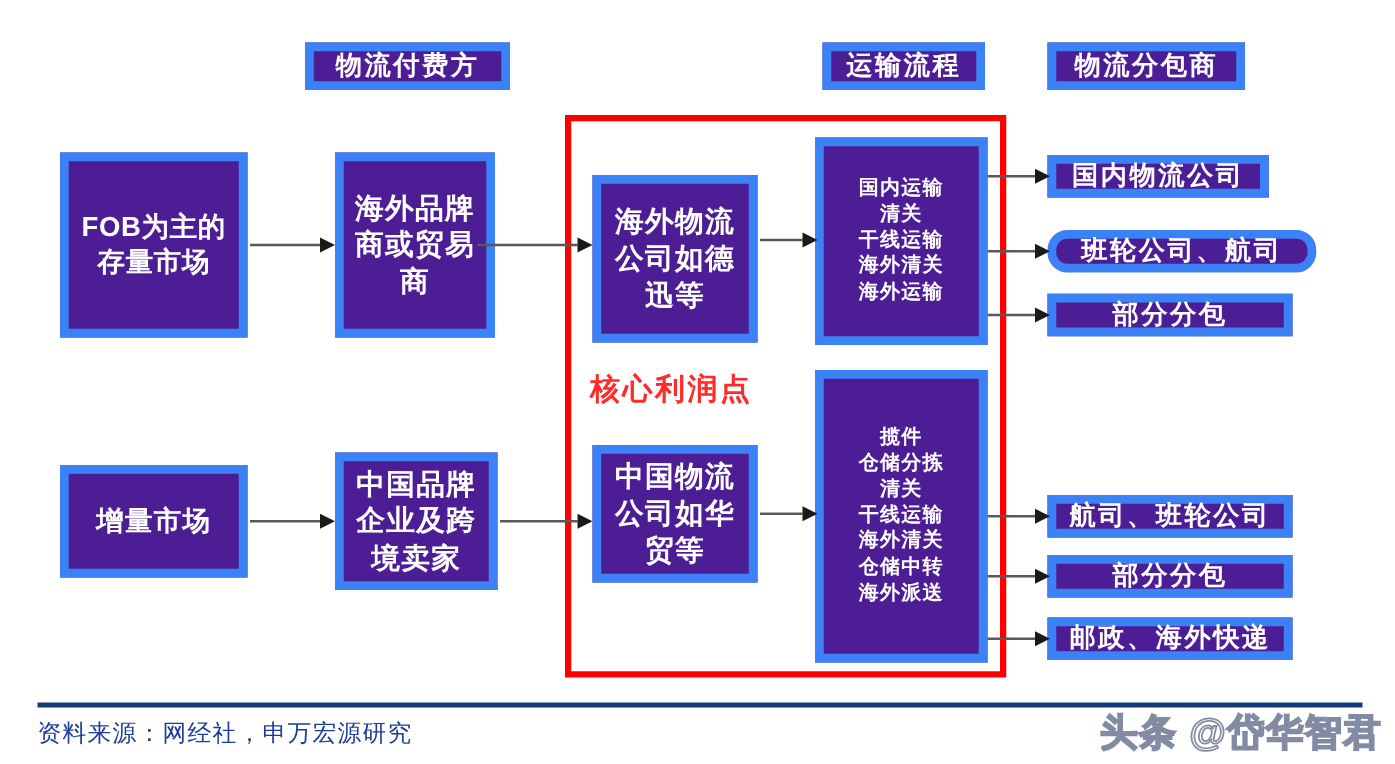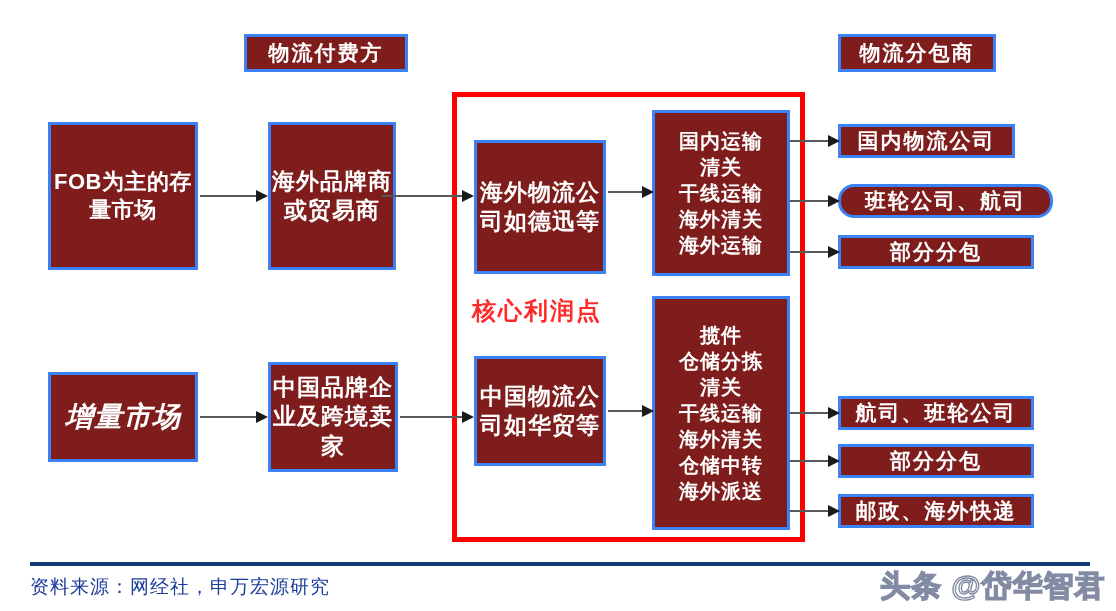--- a/index.html
+++ b/index.html
@@ -14,22 +14,22 @@
     position: relative;
     width: 1116px;
     height: 611px;
     background: #ffffff;
     overflow: hidden;
   }
 
   
   .bx {
     position: absolute;
-    background: #7f1d1d;
-    border: 3px solid #3b82f6;
+    background: #4c1d95;
+    border: 7px solid #3b82f6;
     color: #ffffff;
     display: flex;
     align-items: center;
     justify-content: center;
     text-align: center;
     box-sizing: border-box;
     font-weight: 700;
     letter-spacing: 0.5px;
     line-height: 1.28;
   }
@@ -40,28 +40,28 @@
     height: 38px;
     padding: 0 10px;
     letter-spacing: 2px;
   }
 
   
   .stage {
     font-size: 23px;
     letter-spacing: 1px;
   }
-  .stage.small-label { font-size: 28px; font-style: italic; }
+  .stage.small-label { font-size: 22px; }
 
   
   .fob { font-size: 22px; letter-spacing: 0.5px; }
 
   
   .proc {
-    font-size: 20px;
+    font-size: 16px;
     letter-spacing: 1px;
     line-height: 1.30;
     align-items: center;
   }
 
   
   .pill {
     font-size: 21px;
     letter-spacing: 2px;
     height: 34px;
@@ -148,20 +148,21 @@
   }
 </style>
 </head>
 <body>
 
 <div id="canvas">
 
   <div class="bx hdr" style="left:244px; top:34px; width:164px;">物流付费方</div>
 
 
+  <div class="bx hdr" style="left:658px; top:34px; width:130px;">运输流程</div>
 
   <div class="bx hdr" style="left:838px; top:34px; width:158px;">物流分包商</div>
 
   <div id="red-frame"></div>
 
   <div class="bx stage fob" style="left:48px; top:122px; width:150px; height:148px;">FOB为主的存量市场</div>
 
   <div class="bx stage" style="left:268px; top:122px; width:128px; height:148px;text-align:center;">海外品牌商或贸易商</div>
 
   <div class="bx stage" style="left:474px; top:140px; width:132px; height:134px;">海外物流公司如德迅等</div>

